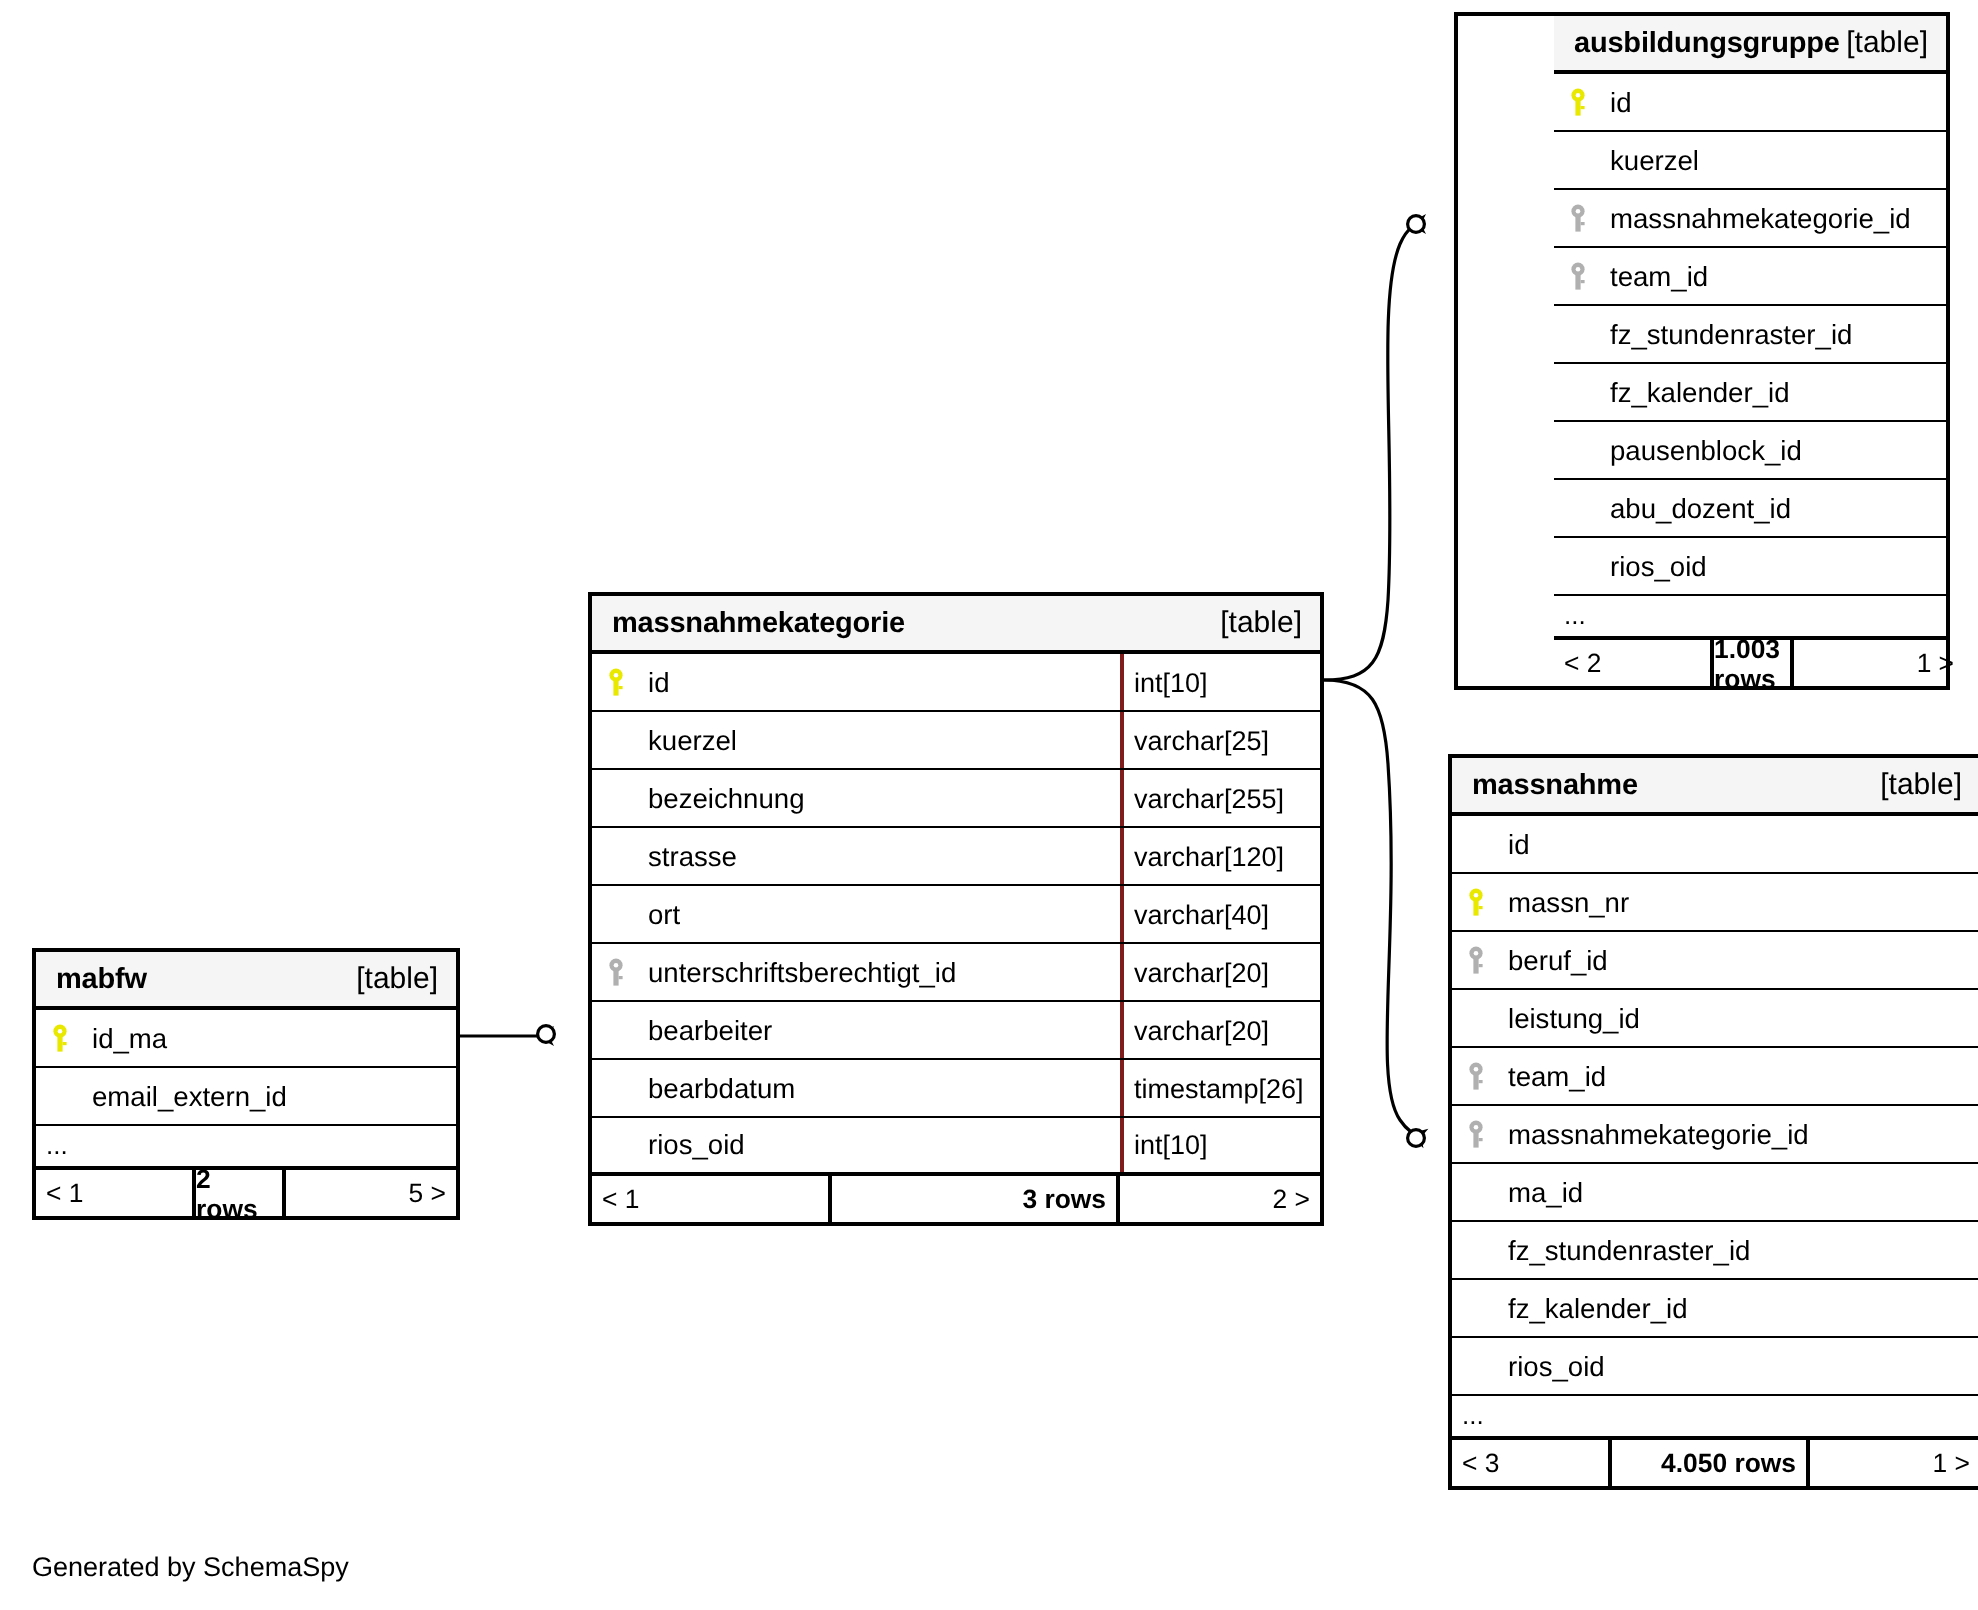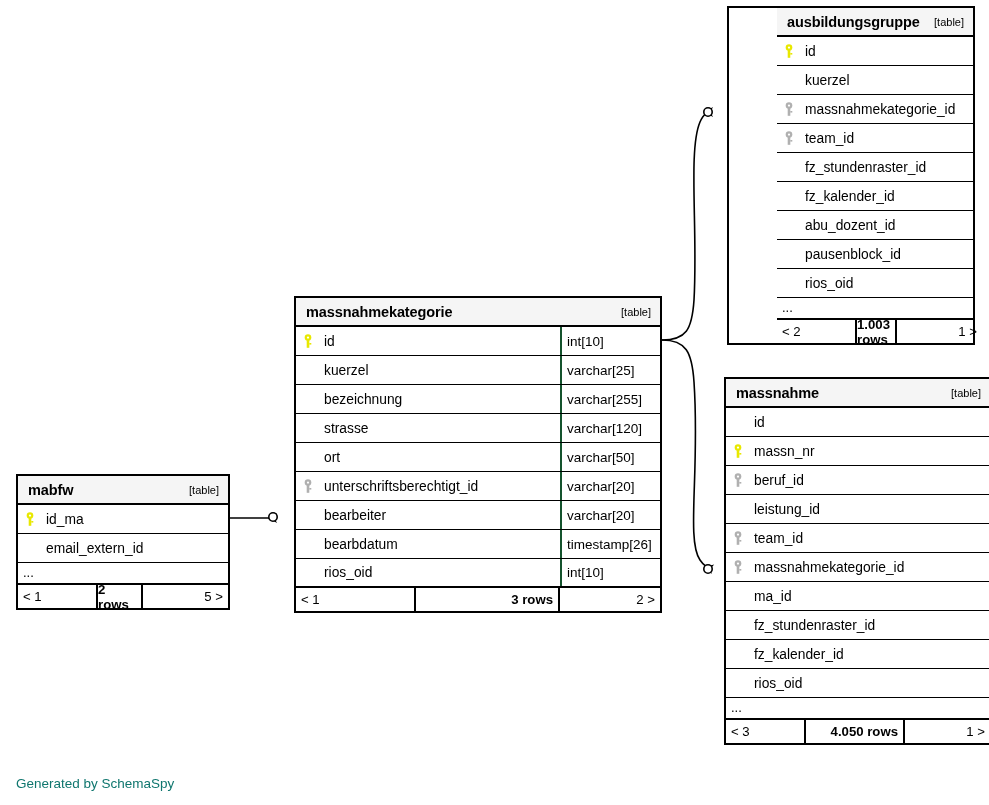--- a/index.html
+++ b/index.html
@@ -44,21 +44,21 @@
     padding: 0 9px 0 10px;
     box-sizing: border-box;
   }
   .tbl-name {
     font-weight: bold;
     font-size: 14.5px;
     color: #000000;
     letter-spacing: -0.1px;
   }
   .tbl-kind {
-    font-size: 11px;
+    font-size: 15px;
     color: #000000;
   }
   .tbl-rows {
     display: block;
   }
   .col-row {
     display: flex;
     height: 29px;
     border-bottom: 1px solid #000000;
     box-sizing: border-box;
@@ -70,21 +70,21 @@
   .col-name-cell {
     display: flex;
     align-items: center;
     flex: 1 1 auto;
     min-width: 0;
     height: 100%;
     padding-left: 7px;
     box-sizing: border-box;
   }
   .col-type-cell {
-    border-left: 2px solid #14532d;
+    border-left: 2px solid #7f1d1d;
     display: flex;
     align-items: center;
     height: 100%;
     padding-left: 5px;
     box-sizing: border-box;
     font-size: 13.5px;
     color: #000000;
   }
   .has-types .col-type-cell { width: 100px; flex: 0 0 100px; }
   .keyslot {
@@ -141,21 +141,21 @@
   .footer-next {
     flex: 0 0 auto;
     justify-content: flex-end;
     padding-right: 5px;
   }
   .generated {
     position: absolute;
     left: 16px;
     top: 776px;
     font-size: 13.5px;
-    color: #0f766e;
+    color: #000000;
   }
   svg.key { display: block; }
 </style>
 </head>
 <body>
 
 <div id="canvas">
 
   <svg class="connectors" viewBox="0 0 989 805" xmlns="http://www.w3.org/2000/svg">
     <defs>
@@ -233,27 +233,27 @@
           </div>
           <div class="col-row">
             <div class="col-name-cell">
               <span class="keyslot"></span>
               <span class="col-label">fz_kalender_id</span>
             </div>
           </div>
           <div class="col-row">
             <div class="col-name-cell">
               <span class="keyslot"></span>
+              <span class="col-label">pausenblock_id</span>
+            </div>
+          </div>
+          <div class="col-row">
+            <div class="col-name-cell">
+              <span class="keyslot"></span>
               <span class="col-label">abu_dozent_id</span>
-            </div>
-          </div>
-          <div class="col-row">
-            <div class="col-name-cell">
-              <span class="keyslot"></span>
-              <span class="col-label">pausenblock_id</span>
             </div>
           </div>
           <div class="col-row">
             <div class="col-name-cell">
               <span class="keyslot"></span>
               <span class="col-label">rios_oid</span>
             </div>
           </div>
         </div>
         <div class="ellipsis-row">...</div>
@@ -302,21 +302,21 @@
               <span class="keyslot"></span>
               <span class="col-label">strasse</span>
             </div>
             <div class="col-type-cell">varchar[120]</div>
           </div>
           <div class="col-row">
             <div class="col-name-cell">
               <span class="keyslot"></span>
               <span class="col-label">ort</span>
             </div>
-            <div class="col-type-cell">varchar[50]</div>
+            <div class="col-type-cell">varchar[40]</div>
           </div>
           <div class="col-row">
             <div class="col-name-cell">
               <span class="keyslot">
                 <svg class="key" width="10" height="15" viewBox="0 0 10 15" xmlns="http://www.w3.org/2000/svg">
                   <circle cx="5" cy="3.6" r="3.3" fill="#b0b0b0"></circle>
                   <circle cx="5" cy="3.6" r="1.15" fill="#ffffff"></circle>
                   <rect x="3.7" y="5.6" width="2.6" height="8.2" fill="#b0b0b0"></rect>
                   <rect x="6.3" y="9.0" width="2.0" height="1.6" fill="#b0b0b0"></rect>
                 </svg>

